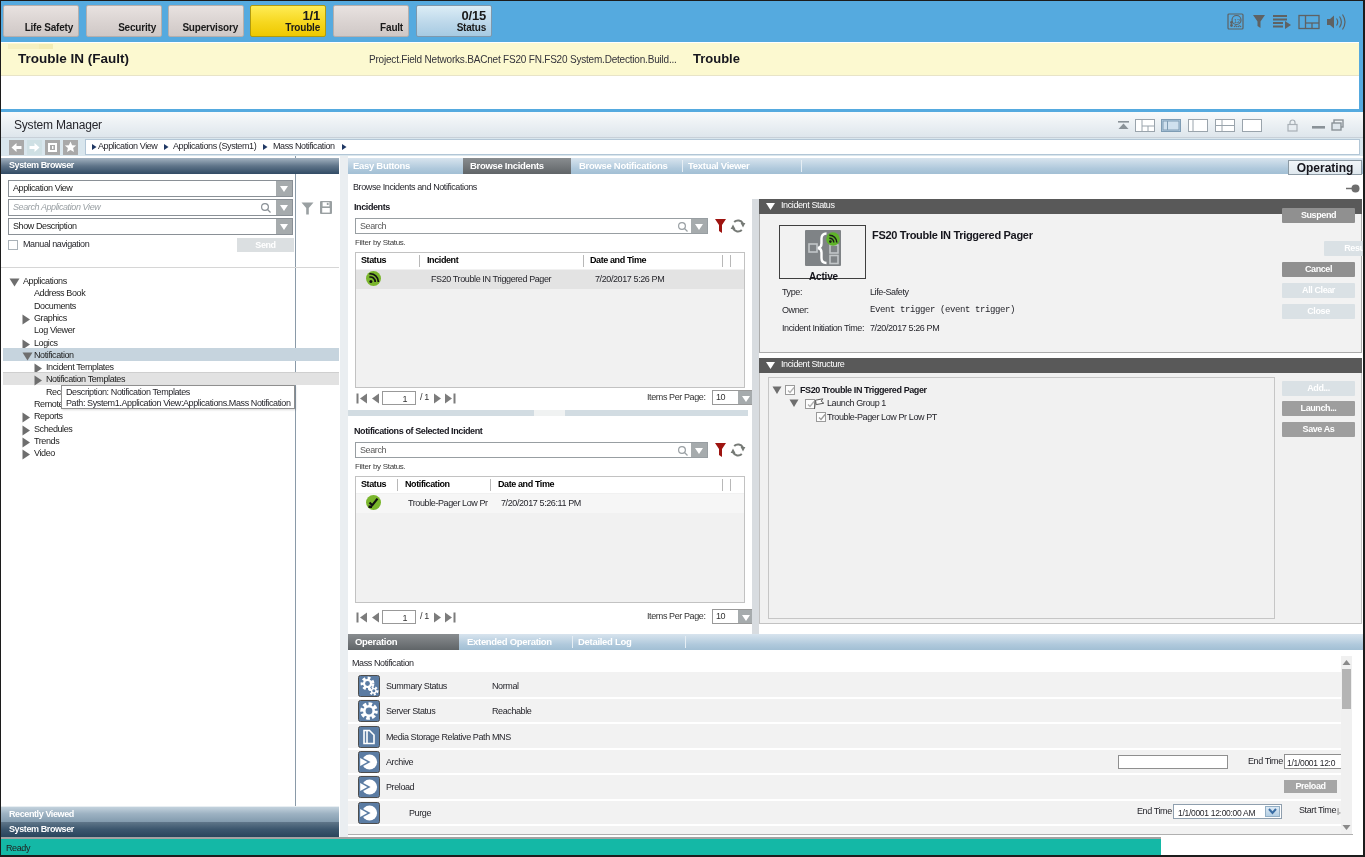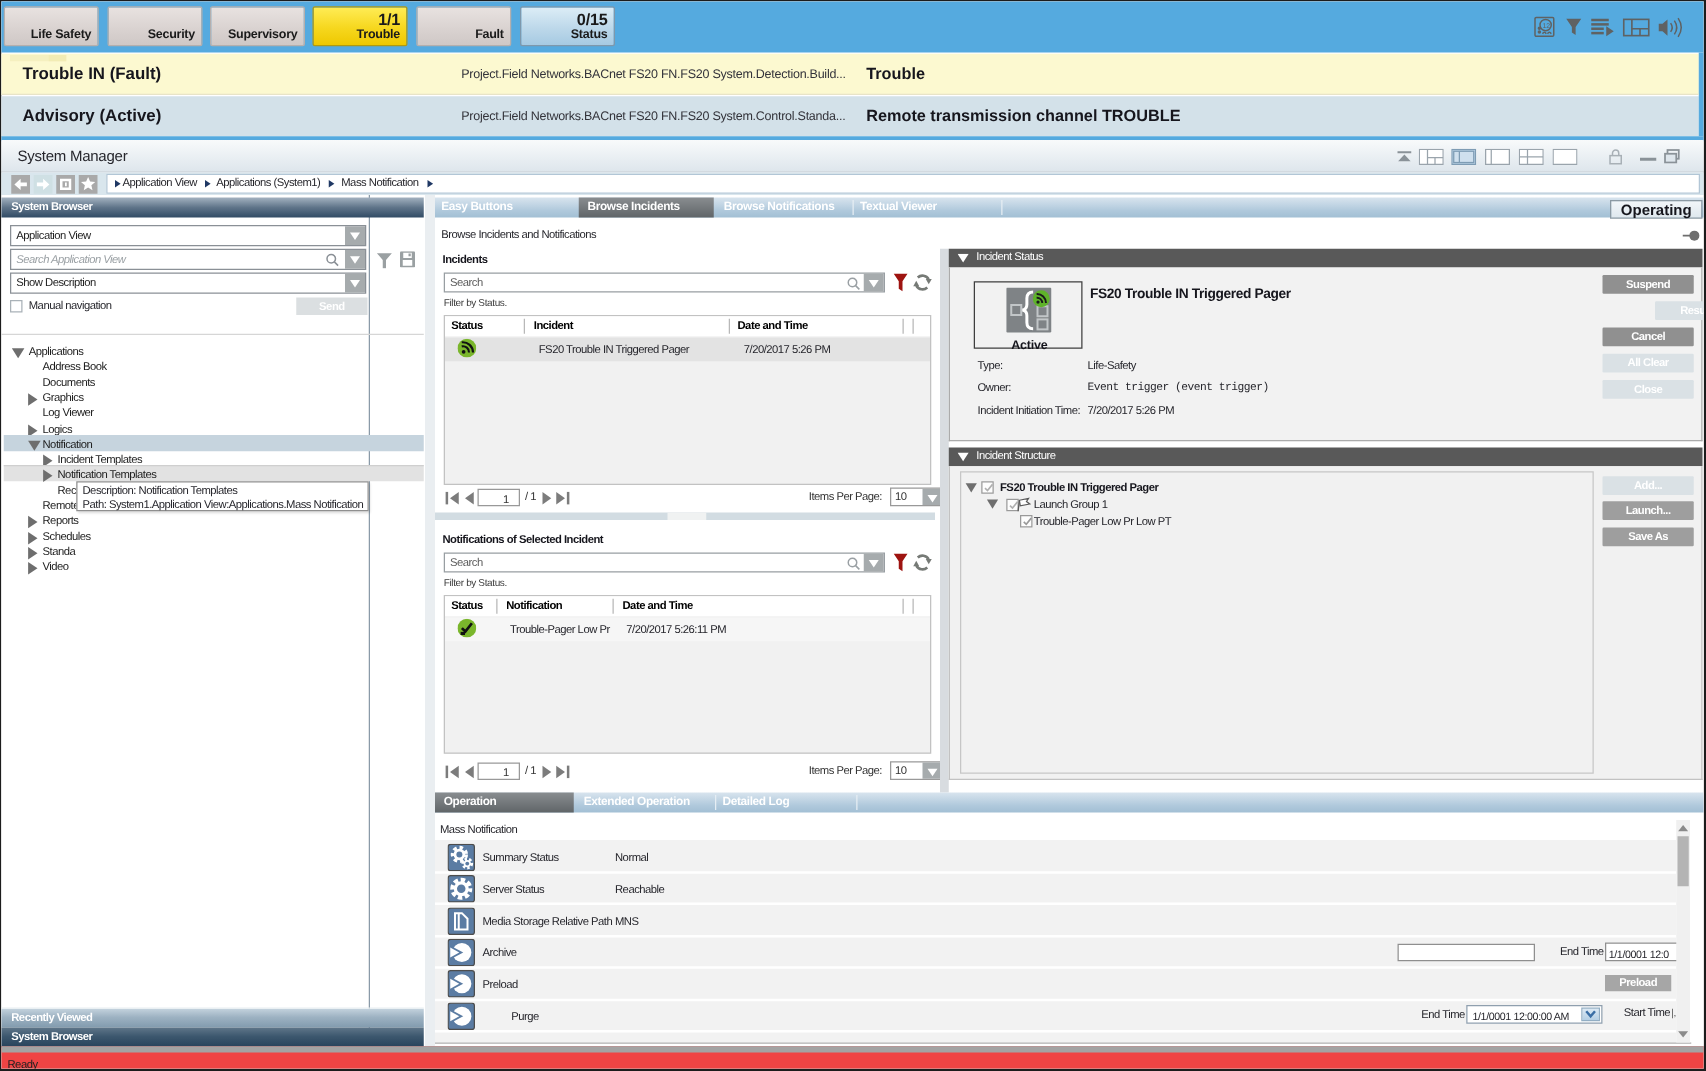--- a/index.html
+++ b/index.html
@@ -107,25 +107,20 @@
       </g>
     </svg>
   </div>
   <div class="a" id="alert1">
     <div style="position:absolute;left:7px;top:1px;width:45px;height:5px;background:#f5f0c0;"></div>
     <div style="position:absolute;left:38px;top:1px;width:14px;height:5px;background:#f2ecb4;"></div>
     <span class="al-main">Trouble IN (Fault)</span>
     <span class="al-mid">Project.Field Networks.BACnet FS20 FN.FS20 System.Detection.Build...</span>
     <span class="al-right">Trouble</span>
   </div>
-  <div class="a" id="alert2">
-    <span class="al-main">Advisory (Active)</span>
-    <span class="al-mid">Project.Field Networks.BACnet FS20 FN.FS20 System.Control.Standa...</span>
-    <span class="al-right">Remote transmission channel TROUBLE</span>
-  </div>
   <div class="a" style="left:1358px;top:41px;width:4px;height:67px;background:#55aadf;"></div>
   <div class="a" style="left:0;top:108px;width:1362px;height:4px;background:#55aadf;"></div>
   <div class="a" style="left:0;top:74px;width:1358px;height:1px;background:#e8e4c8;"></div>
   <div class="a" id="smbar">
       <span style="position:absolute;left:13px;top:6px;font-size:12px;letter-spacing:-0.2px;color:#26262c;">System Manager</span>
     <svg style="position:absolute;left:1116px;top:8px;" width="13" height="10">
         <rect x="1" y="1" width="11" height="1.6" fill="#8a9298"></rect>
         <path d="M6.5 3.5 L11.5 9 L1.5 9 Z" fill="#8a9298"></path>
       </svg>
     <svg style="position:absolute;left:1134px;top:7px;" width="20" height="13">
@@ -273,21 +268,21 @@
           <path d="M0.5 0.5 L8 5.5 L0.5 10.5 Z" fill="#6e6e6e"></path>
         </svg>
       <span class="trow" style="left:33px;top:255px;">Reports</span>
       <svg class="a" style="left:21px;top:269px" width="9" height="11">
           <path d="M0.5 0.5 L8 5.5 L0.5 10.5 Z" fill="#6e6e6e"></path>
         </svg>
       <span class="trow" style="left:33px;top:268px;">Schedules</span>
       <svg class="a" style="left:21px;top:281px" width="9" height="11">
           <path d="M0.5 0.5 L8 5.5 L0.5 10.5 Z" fill="#6e6e6e"></path>
         </svg>
-      <span class="trow" style="left:33px;top:280px;">Standa</span>
+      <span class="trow" style="left:33px;top:280px;">Trends</span>
       <svg class="a" style="left:21px;top:293px" width="9" height="11">
           <path d="M0.5 0.5 L8 5.5 L0.5 10.5 Z" fill="#6e6e6e"></path>
         </svg>
       <span class="trow" style="left:33px;top:292px;">Video</span>
     </div>
 
     <div style="position:absolute;left:60px;top:229px;width:234px;height:24px;border:1px solid #8f8f8f;background:#fff;z-index:5;box-shadow:1px 1px 2px rgba(0,0,0,0.15);">
       <span style="position:absolute;left:4px;top:1px;font-size:9px;letter-spacing:-0.4px;color:#26262c;white-space:nowrap;">Description: Notification Templates</span>
       <span style="position:absolute;left:4px;top:12px;font-size:9px;letter-spacing:-0.4px;color:#26262c;white-space:nowrap;">Path: System1.Application View:Applications.Mass Notification</span>
     </div>
@@ -474,21 +469,21 @@
         <span style="position:absolute;left:0;top:45px;width:87px;text-align:center;font-size:10px;letter-spacing:-0.2px;font-weight:bold;color:#16161d;">Active</span>
       </div>
       <span style="position:absolute;left:112px;top:15px;font-size:11px;letter-spacing:-0.3px;font-weight:bold;color:#16161d;">FS20 Trouble IN Triggered Pager</span>
       <span style="position:absolute;left:22px;top:73px;font-size:9px;letter-spacing:-0.4px;color:#26262c;">Type:</span>
         <span style="position:absolute;left:110px;top:73px;font-size:9px;letter-spacing:-0.4px;color:#26262c;">Life-Safety</span>
       <span style="position:absolute;left:22px;top:91px;font-size:9px;letter-spacing:-0.4px;color:#26262c;">Owner:</span>
         <span style="position:absolute;left:110px;top:91px;font-size:9px;letter-spacing:-0.4px;color:#26262c;font-family:Liberation Mono, monospace;">Event trigger (event trigger)</span>
       <span style="position:absolute;left:22px;top:109px;font-size:9px;letter-spacing:-0.4px;color:#26262c;">Incident Initiation Time:</span>
         <span style="position:absolute;left:110px;top:109px;font-size:9px;letter-spacing:-0.4px;color:#26262c;">7/20/2017 5:26 PM</span>
     </div>
-    <div class="btn btn-on" style="left:934px;top:64px;text-align:center;">Suspend</div>
+    <div class="btn btn-on" style="left:934px;top:52px;text-align:center;">Suspend</div>
     <div class="btn btn-off" style="left:976px;top:85px;">Resume</div>
     <div class="btn btn-on" style="left:934px;top:106px;">Cancel</div>
     <div class="btn btn-off" style="left:934px;top:127px;">All Clear</div>
     <div class="btn btn-off" style="left:934px;top:148px;">Close</div>
 
     <div class="hdr" style="left:411px;top:202px;width:603px;">
         <svg style="position:absolute;left:7px;top:4px;" width="10" height="8">
           <path d="M0 0 L9 0 L4.5 7 Z" fill="#fff"></path>
         </svg>
         <span style="position:absolute;left:22px;top:1px;">Incident Structure</span>
@@ -616,16 +611,16 @@
     <div style="position:absolute;left:993px;top:500px;width:11px;height:178px;background:#f0f0f0;">
       <svg style="position:absolute;left:1px;top:3px;" width="9" height="7">
           <path d="M0.5 6 L4.5 1 L8.5 6 Z" fill="#8a8a8a"></path>
         </svg>
       <div style="position:absolute;left:1px;top:13px;width:9px;height:40px;background:#b4b4b4;"></div>
       <svg style="position:absolute;left:1px;top:168px;" width="9" height="7">
           <path d="M0.5 1 L4.5 6 L8.5 1 Z" fill="#8a8a8a"></path>
         </svg>
     </div>
   </div>
-  <div class="a" id="statusbar" style="left:0;top:836px;width:1362px;height:18px;background:#ef4444;border-top:5px solid #a3a3a3;">
+  <div class="a" id="statusbar" style="left:0;top:836px;width:1160px;height:18px;background:#14b8a6;border-top:2px solid #a3a3a3;">
     <span style="position:absolute;left:5px;top:4px;font-size:9px;letter-spacing:-0.4px;color:#222;">Ready</span>
   </div>
 </div>
 
 </body></html>

